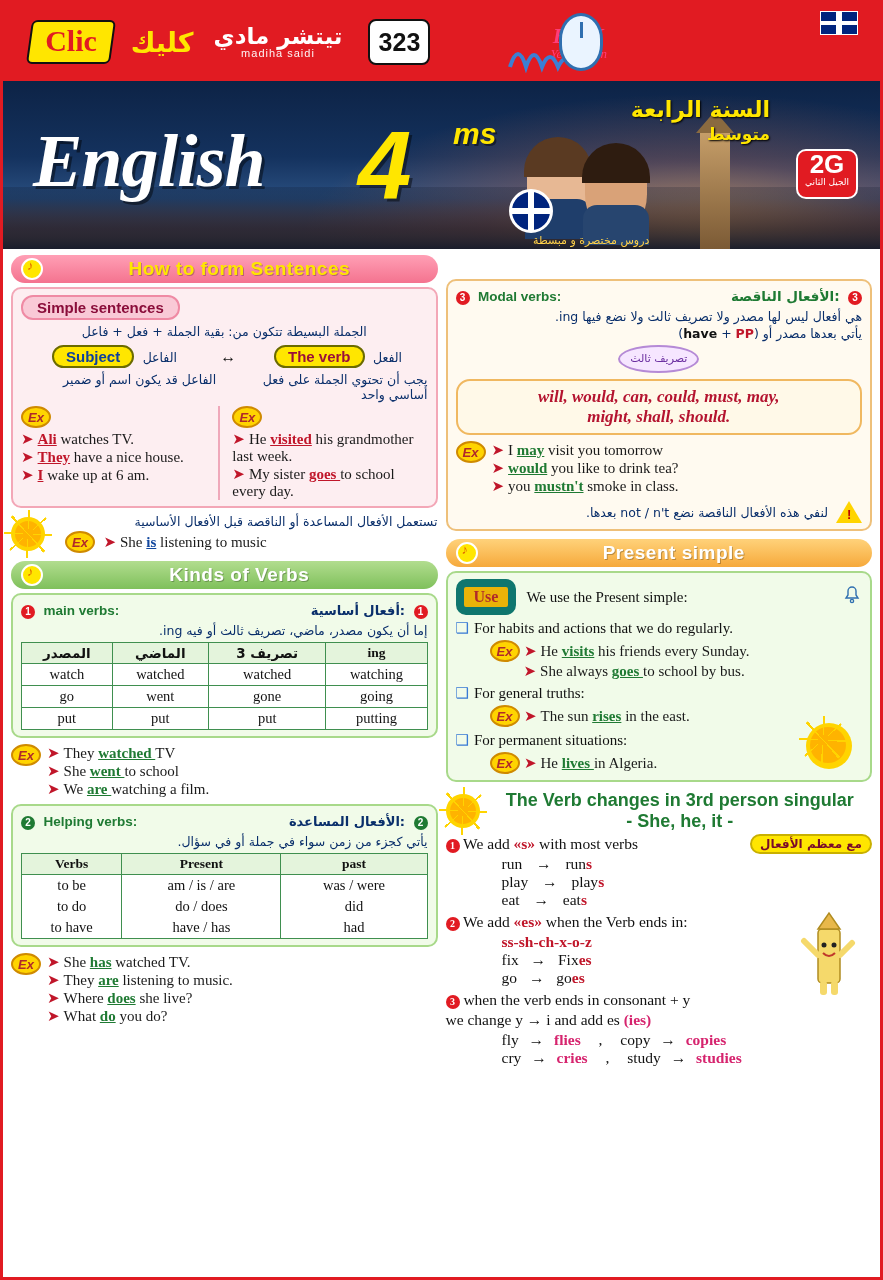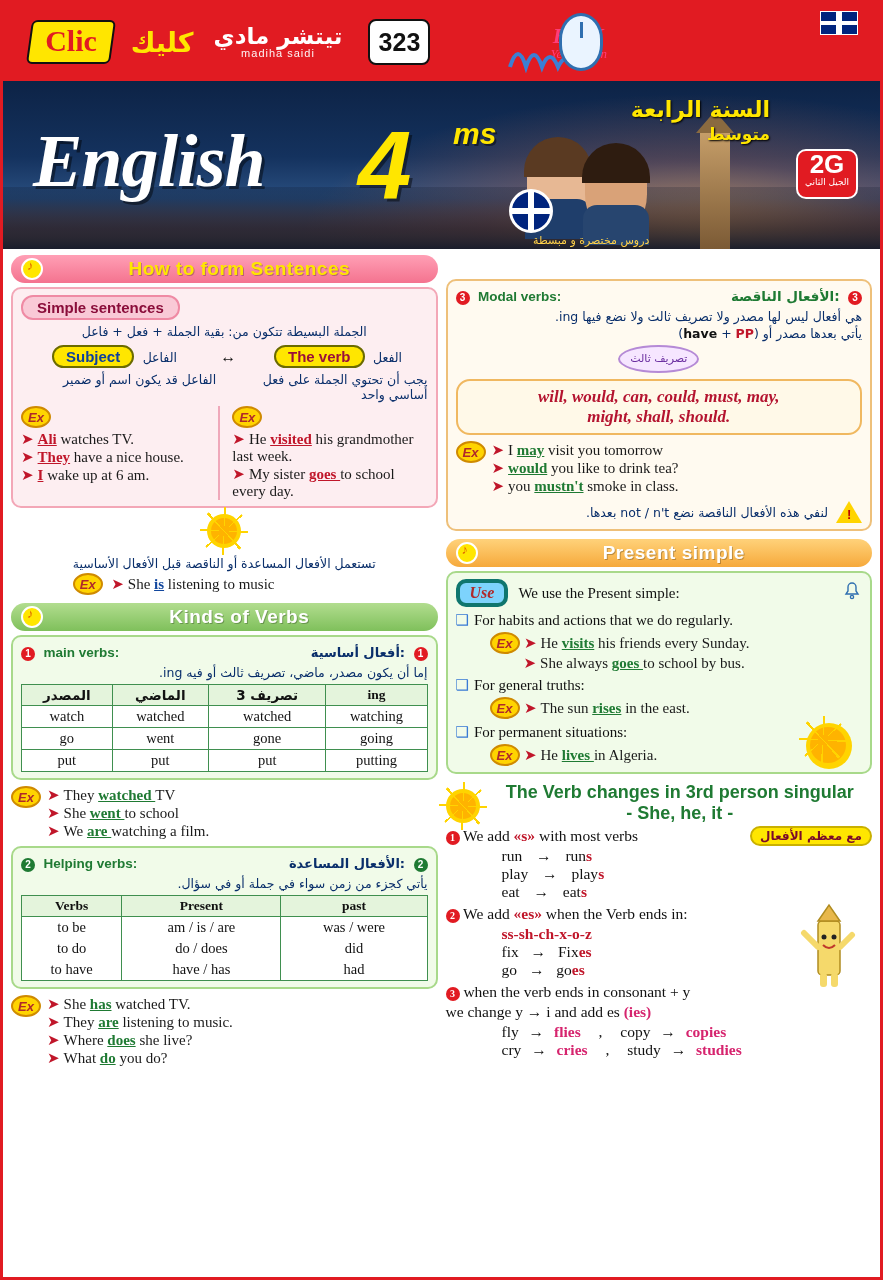--- a/index.html
+++ b/index.html
@@ -273,32 +273,32 @@
   .warn {
     display:flex; align-items:center; gap:8px; justify-content:flex-end; margin-top:6px;
   }
   .warn-tri {
     width:0;height:0;border-left:13px solid transparent;border-right:13px solid transparent;
     border-bottom:22px solid #ffd400; position:relative; flex:0 0 auto;
   }
   .warn-tri:after{ content:"!"; position:absolute; left:-2px; top:6px; font-size:13px; font-weight:bold; color:#b00;}
 
   .use-tag {
-    display:inline-block; background:#7dd3fc; border:4px solid #0f766e; border-radius:10px;
-    padding:1px 10px; font-family:"Liberation Serif", serif; font-style:italic;
+    display:inline-block; background:#eab308; border:8px solid #0f766e; border-radius:10px;
+    padding:1px 10px; font-family:"Liberation Serif", serif; 
     font-weight:bold; font-size:16px; color:#b02a2a;
   }
   .bullet-sq { color:#3a7bd5; margin-right:5px; }
   .p-line { font-family:"Liberation Serif", serif; font-size:15px; color:#111; margin:3px 0;}
   .big-sun {
     position:absolute; right:10px; top:150px; width:54px; height:54px;
   }
 
   .verbchg-head {
-    display:flex; align-items:flex-end; gap:8px; margin:4px 0 2px 0;
+    display:flex; align-items:center; gap:8px; margin:4px 0 2px 0;
   }
   .verbchg-head .txt {
     color:#1f7a33; font-weight:bold; font-size:18px; text-align:center; flex:1; line-height:1.15;
   }
   .rule-line { font-family:"Liberation Serif", serif; font-size:15.5px; color:#111; margin:2px 0 2px 0;}
   .vred { color:#c0162a; font-weight:bold;}
   .vpink { color:#d6246e; font-weight:bold;}
   .conj { font-family:"Liberation Serif", serif; font-size:15.5px; margin-left:56px; color:#111;}
   .conj .s { color:#c0162a; font-weight:bold;}
   .note-yellow {
@@ -420,21 +420,21 @@
               <div class="ex-text mt2">
                 <span class="arrow-li">➤</span><span>He </span><span class="u-red">visited</span><span> his grandmother last week.</span>
               </div>
               <div class="ex-text">
                 <span class="arrow-li">➤</span><span>My sister </span><span class="u-red">goes </span><span>to school every day.</span>
               </div>
             </div>
           </div>
         </div>
 
-        <div class="flex center mt6" style="gap:8px;flex-direction:column;">
+        <div class="flex center mt6" style="gap:20px;">
           <div class="sun">
               <div class="core"></div>
             </div>
           <div style="flex:1;">
             <div class="ar-sm">تستعمل الأفعال المساعدة أو الناقصة قبل الأفعال الأساسية</div>
             <div class="mt2">
               <span class="ex-badge">Ex</span>
               <span class="ex-text" style="margin-left:4px;">
                 <span class="arrow-li">➤</span><span>She </span><span class="u-blue">is</span><span> listening to music</span>
               </span>

